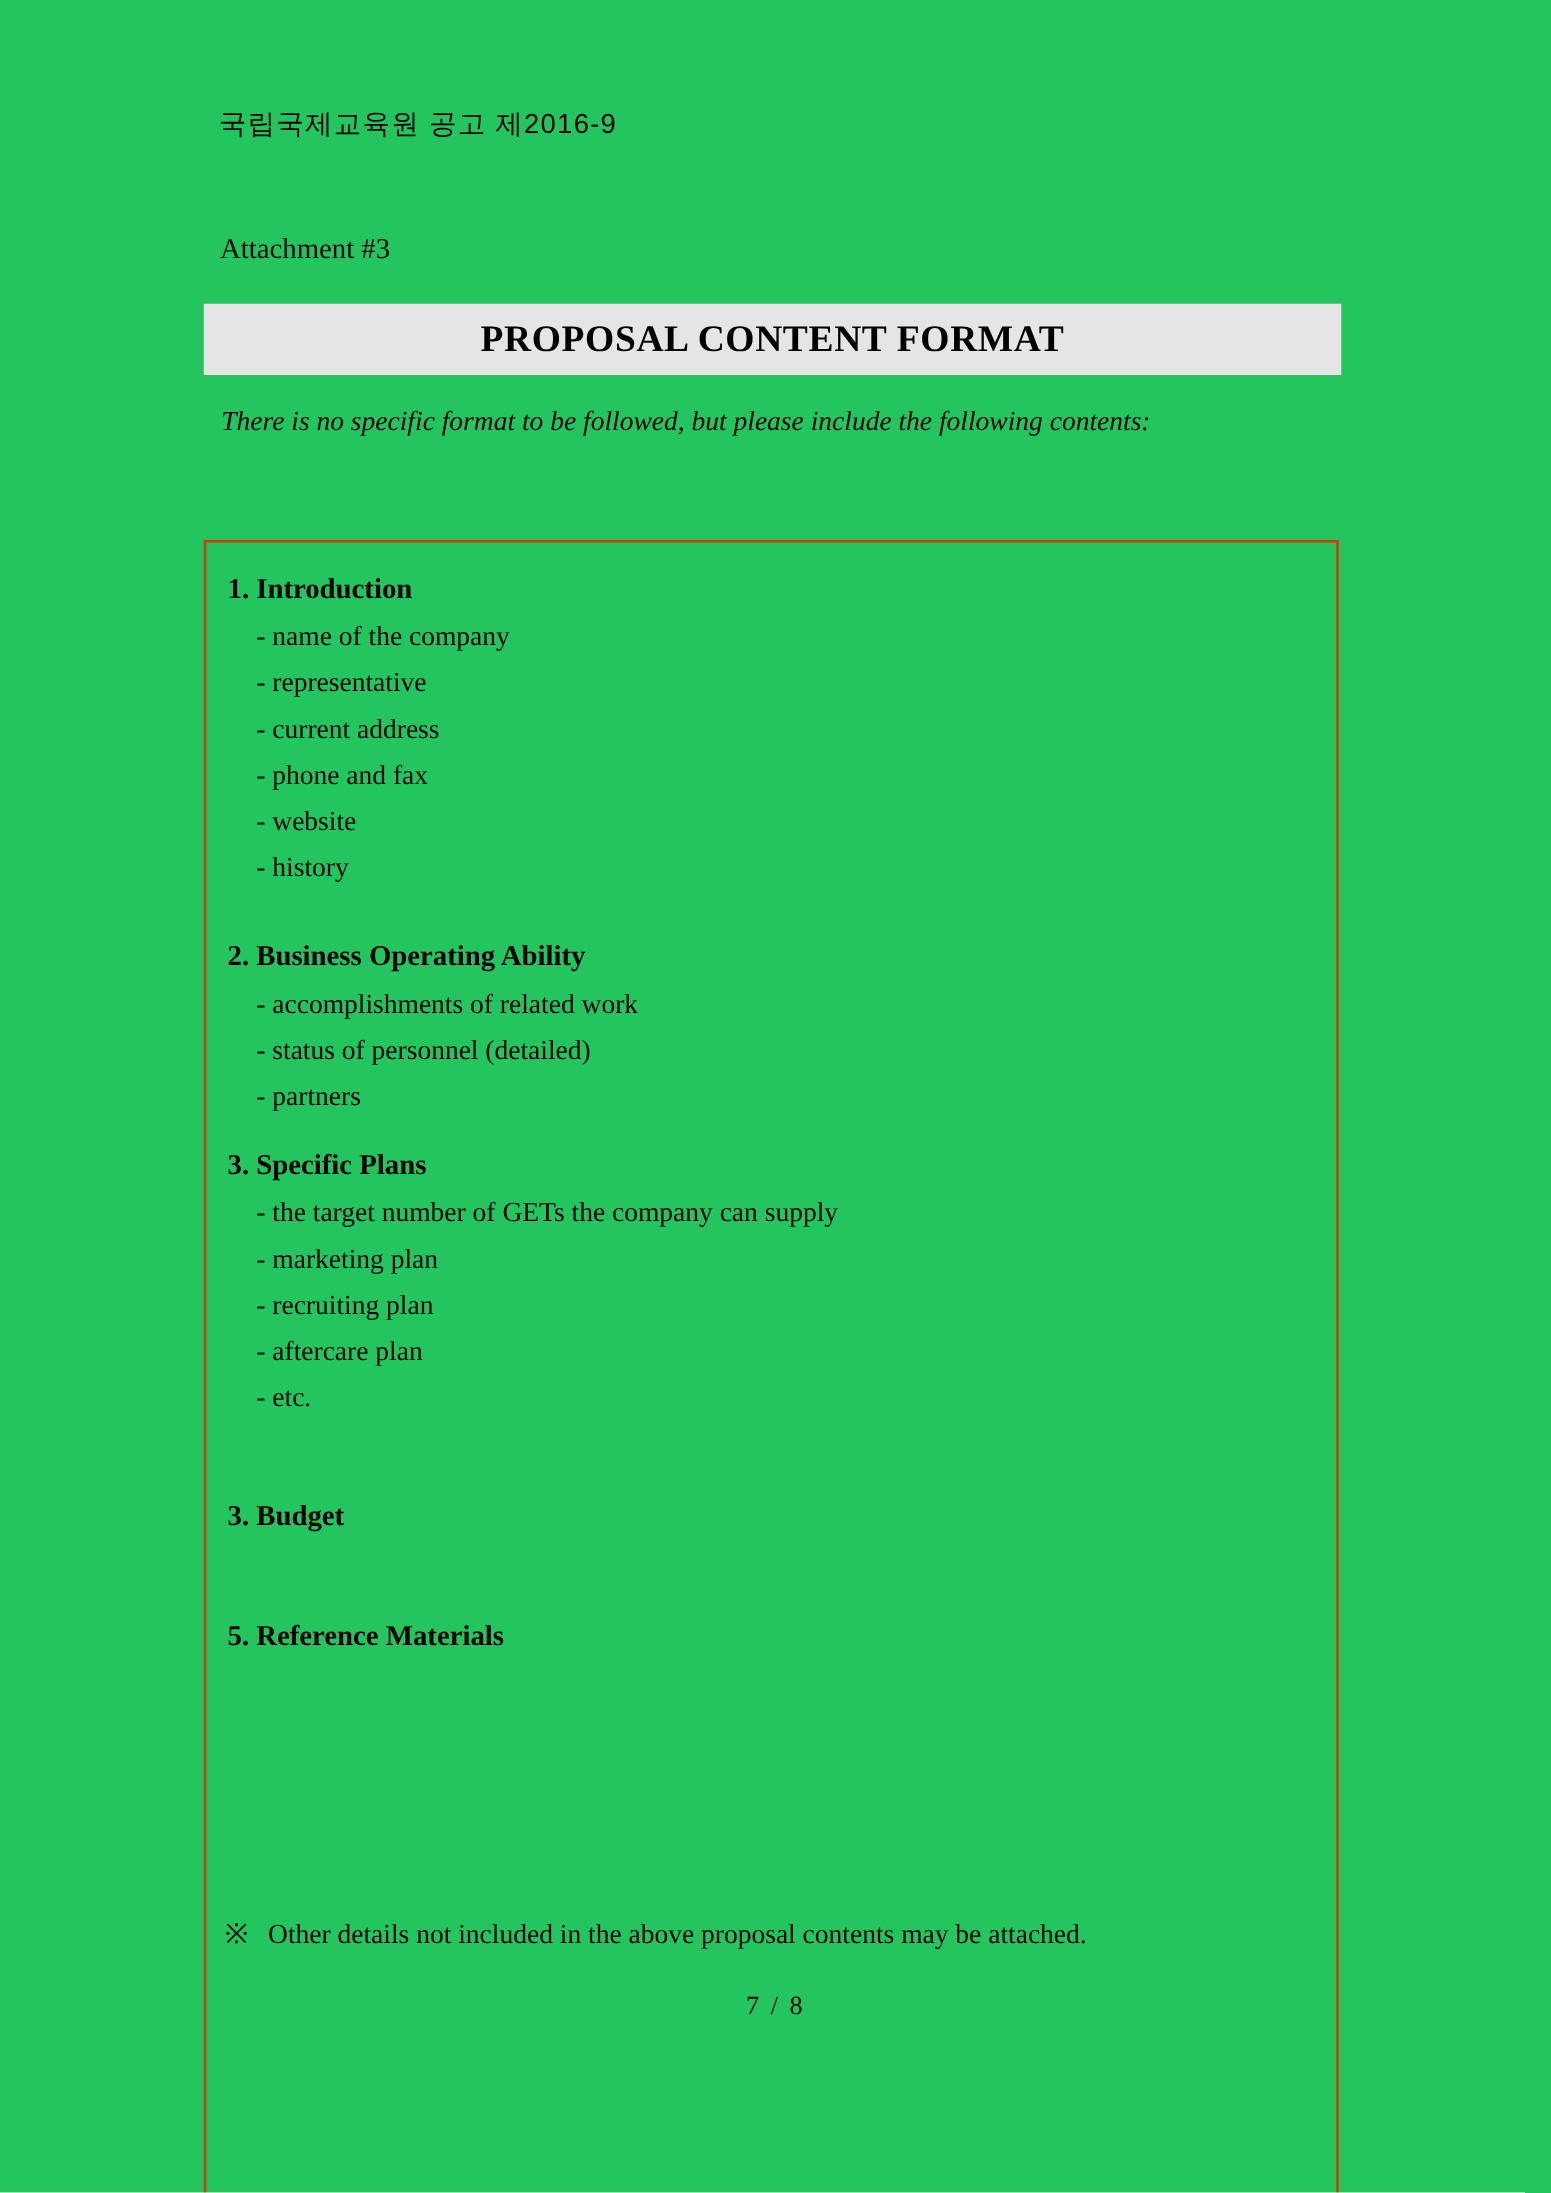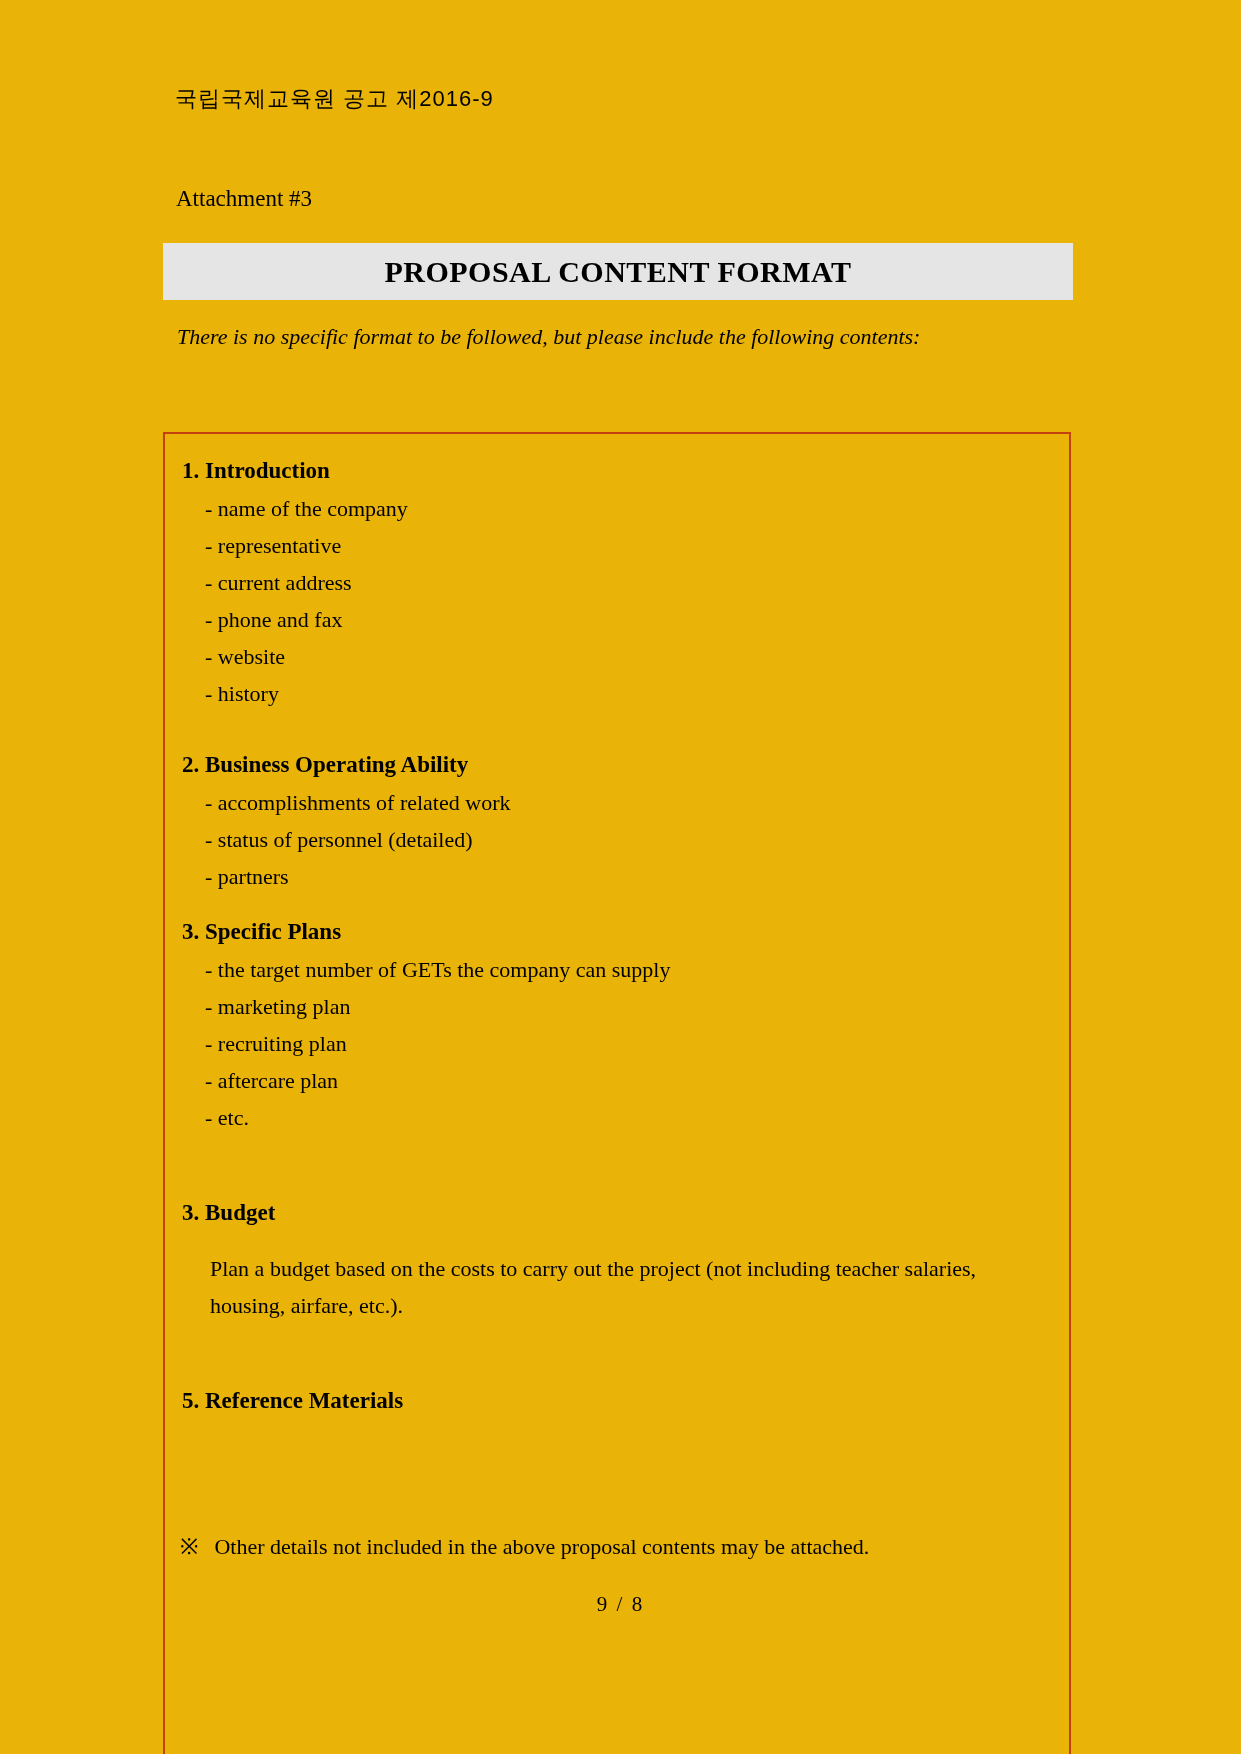--- a/index.html
+++ b/index.html
@@ -1,20 +1,20 @@
 <!DOCTYPE html>
 <html><head>
 <meta charset="utf-8">
 <style>
   html, body { margin: 0; padding: 0; background: #ffffff; }
   .page {
     position: relative;
     width: 1241px;
     height: 1754px;
-    background: #eab308;
+    background: #22c55e;
     color: #000000;
     font-family: "Liberation Serif", serif;
     overflow: hidden;
   }
   .korean-header {
     position: absolute;
     left: 175px;
     top: 84px;
     font-family: "Liberation Sans", sans-serif;
     font-size: 22px;
@@ -146,26 +146,25 @@
         <div class="sec-items">
           <div class="sec-item">- the target number of GETs the company can supply</div>
           <div class="sec-item">- marketing plan</div>
           <div class="sec-item">- recruiting plan</div>
           <div class="sec-item">- aftercare plan</div>
           <div class="sec-item">- etc.</div>
         </div>
       </div>
       <div class="section">
         <div class="sec-heading">3. Budget</div>
-        <div class="sec-para">Plan a budget based on the costs to carry out the project (not including teacher salaries, housing, airfare, etc.).</div>
       </div>
       <div class="section">
         <div class="sec-heading">5. Reference Materials</div>
       </div>
     </div>
 
   <div class="footnote">
     <span class="ref-mark">※</span><span>Other details not included in the above proposal contents may be attached.</span>
   </div>
 
-  <div class="page-number">9 / 8</div>
+  <div class="page-number">7 / 8</div>
 
 </div>
 
 </body></html>

